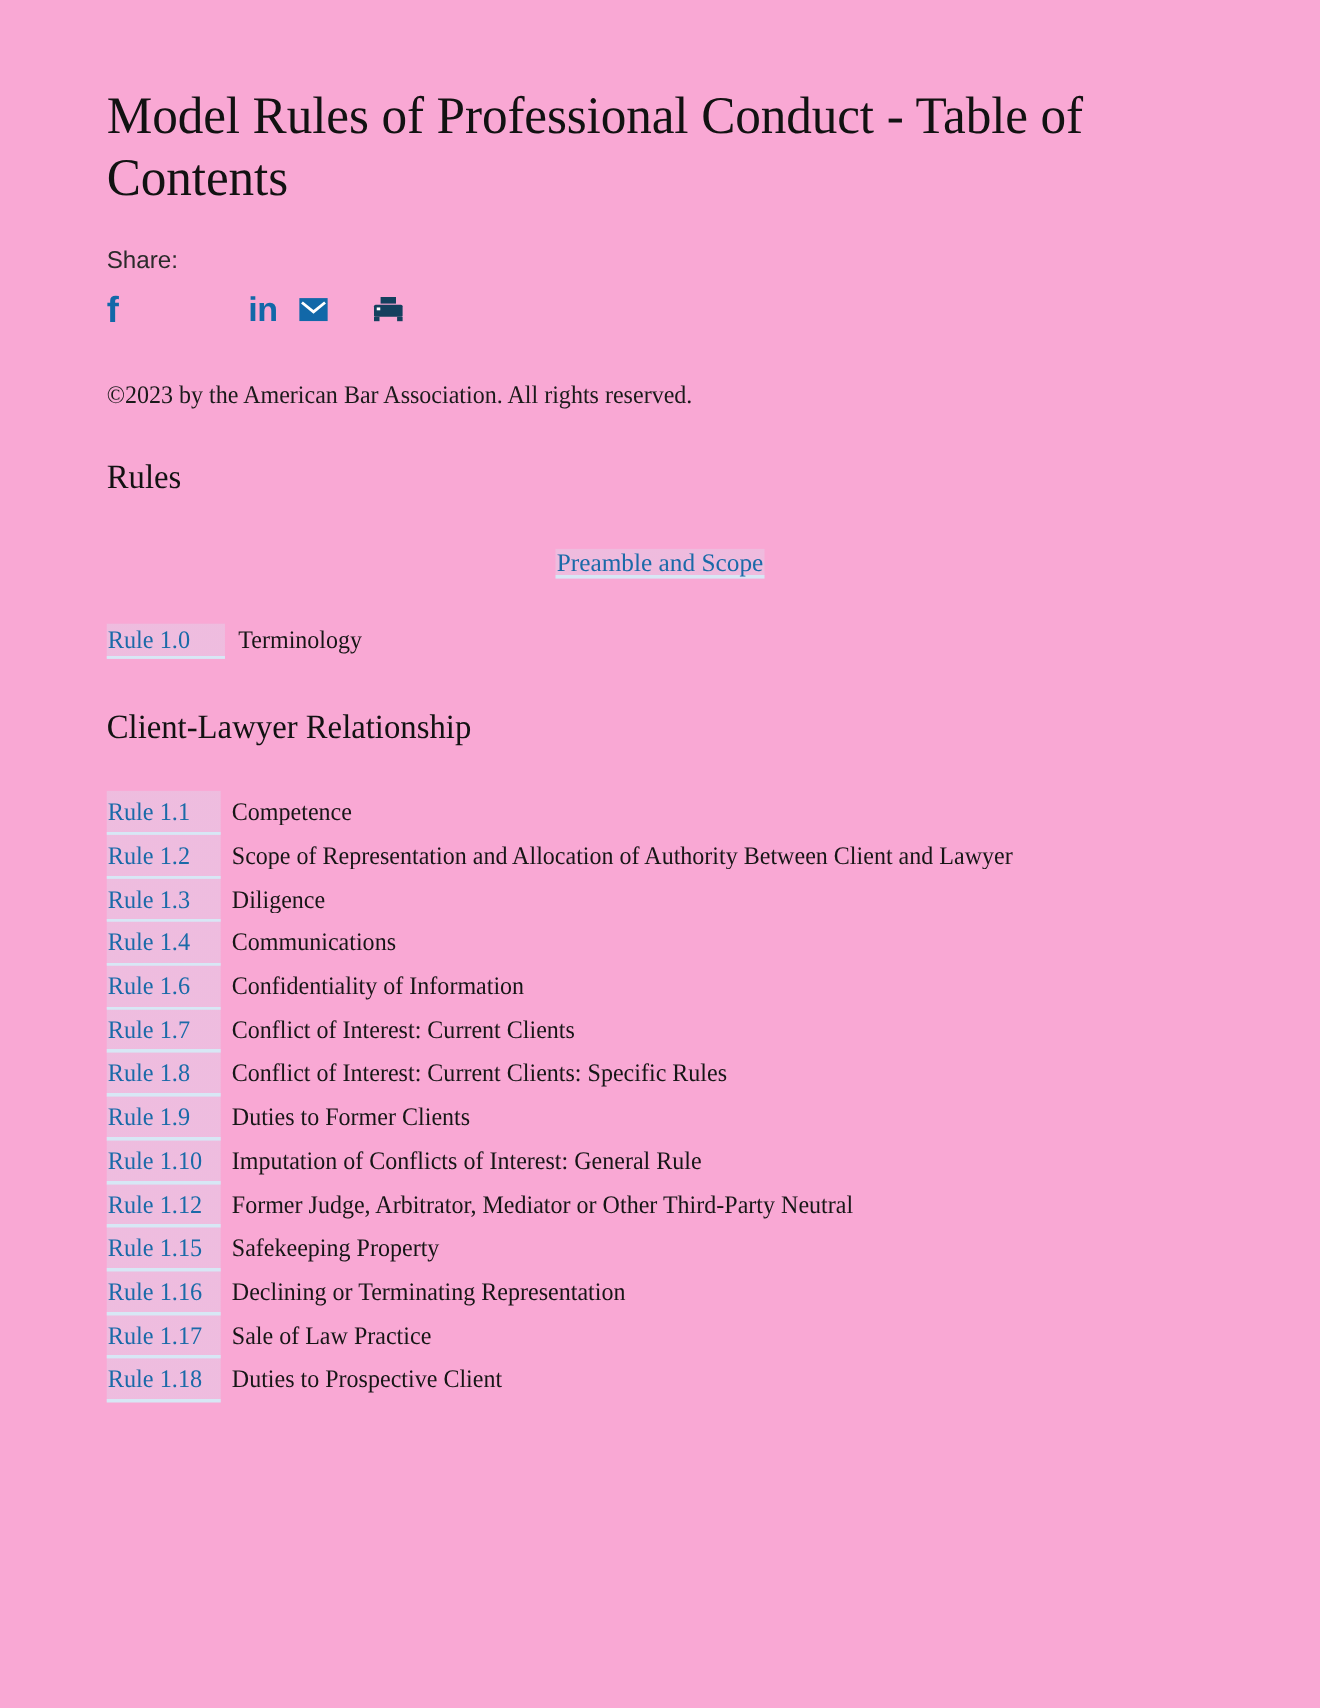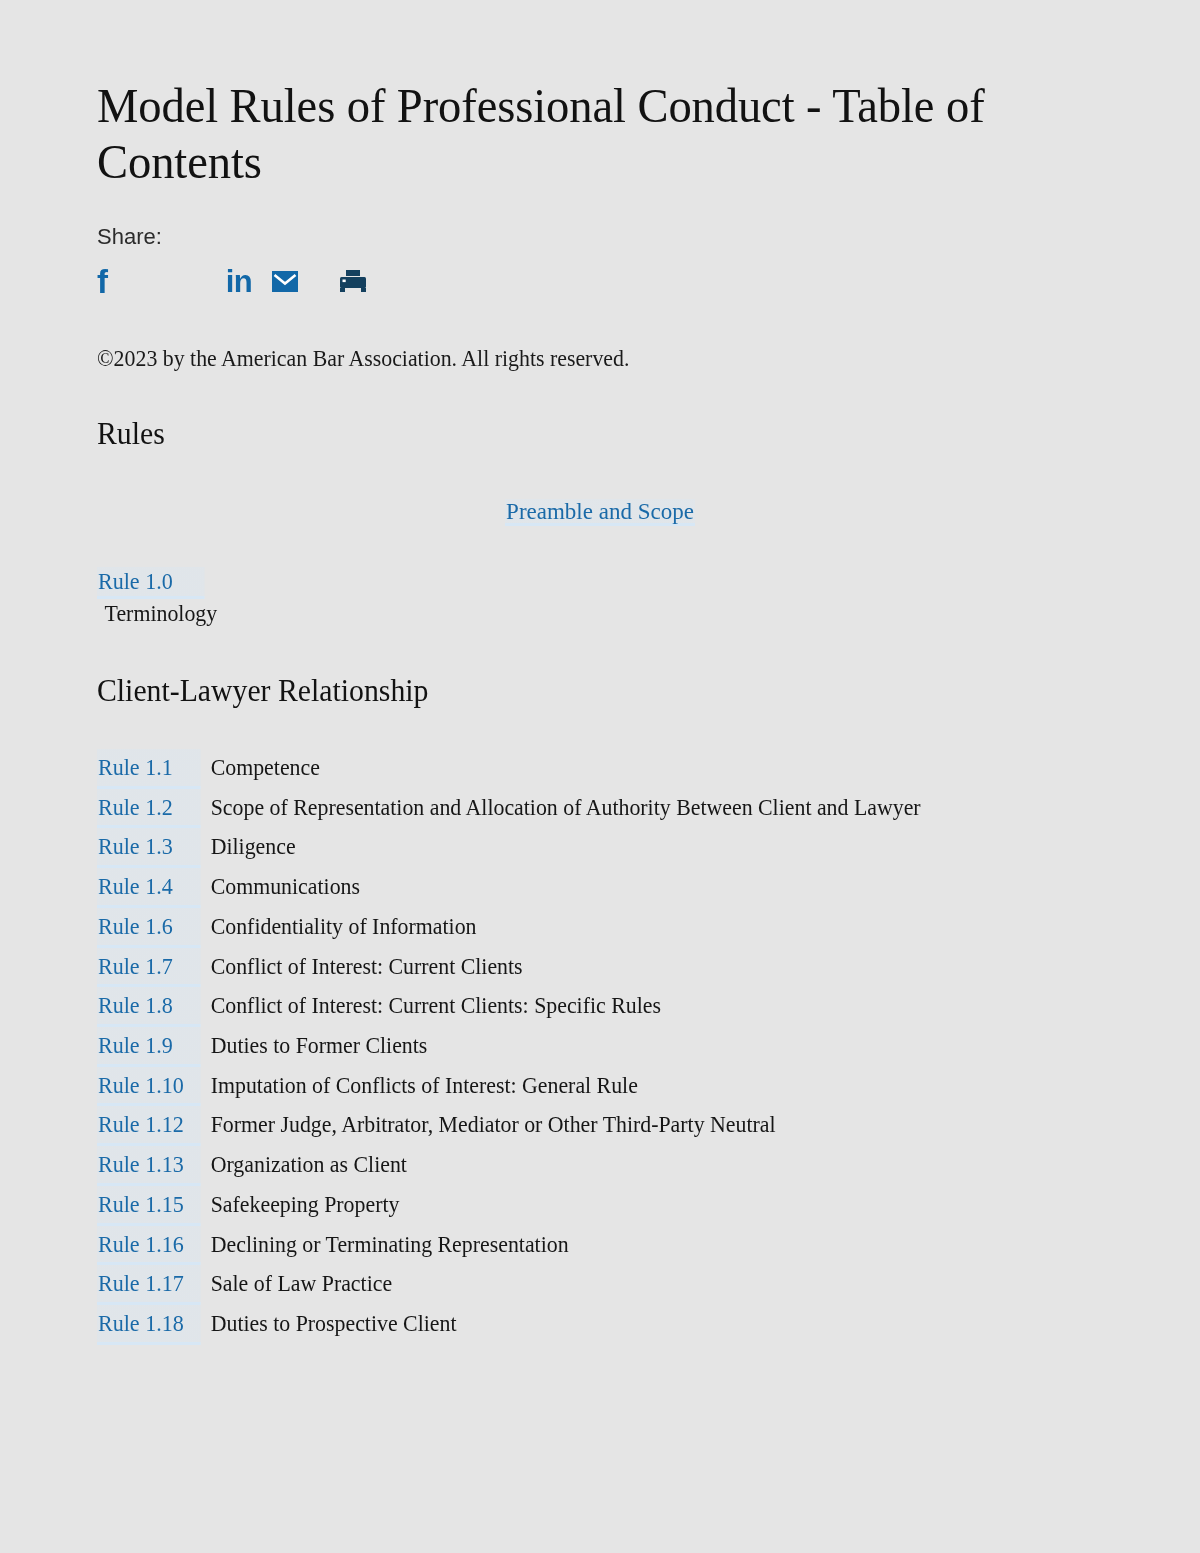--- a/index.html
+++ b/index.html
@@ -13,21 +13,21 @@
     height: 1553px;
     font-family: "Liberation Serif", "DejaVu Serif", serif;
     color: #1a1a1a;
     overflow: hidden;
   }
   .page {
     box-sizing: border-box;
     width: 1200px;
     height: 1553px;
     padding: 78px 97px 0 97px;
-    background: #e5e5e5;
+    background: #f9a8d4;
   }
 
   
   .page-title {
     font-family: "Liberation Serif", "DejaVu Serif", serif;
     font-size: 48px;
     line-height: 1.17;
     font-weight: 400;
     letter-spacing: -0.1px;
     color: #121212;
@@ -149,21 +149,20 @@
     color: #161616;
     transform: scaleX(0.95);
     transform-origin: left center;
   }
   .rule-row.single .rule-num { width: 108px; }
 
   
   .rule-row.standalone {
     margin: 0 0 42px 0;
     line-height: 1.3;
-    flex-direction: column;
   }
   .rule-row.standalone .rule-num { width: 112px; }
   .rule-row.standalone .rule-title { padding-left: 8px; }
 </style>
 </head>
 <body>
 
 <div class="page">
 
   <h1 class="page-title">Model Rules of Professional Conduct - Table of Contents</h1>
@@ -254,24 +253,20 @@
       </li>
       <li class="rule-row single">
         <a class="rule-num" href="#">Rule 1.10</a>
         <span class="rule-title">Imputation of Conflicts of Interest: General Rule</span>
       </li>
       <li class="rule-row single">
         <a class="rule-num" href="#">Rule 1.12</a>
         <span class="rule-title">Former Judge, Arbitrator, Mediator or Other Third-Party Neutral</span>
       </li>
       <li class="rule-row single">
-        <a class="rule-num" href="#">Rule 1.13</a>
-        <span class="rule-title">Organization as Client</span>
-      </li>
-      <li class="rule-row single">
         <a class="rule-num" href="#">Rule 1.15</a>
         <span class="rule-title">Safekeeping Property</span>
       </li>
       <li class="rule-row single">
         <a class="rule-num" href="#">Rule 1.16</a>
         <span class="rule-title">Declining or Terminating Representation</span>
       </li>
       <li class="rule-row single">
         <a class="rule-num" href="#">Rule 1.17</a>
         <span class="rule-title">Sale of Law Practice</span>

